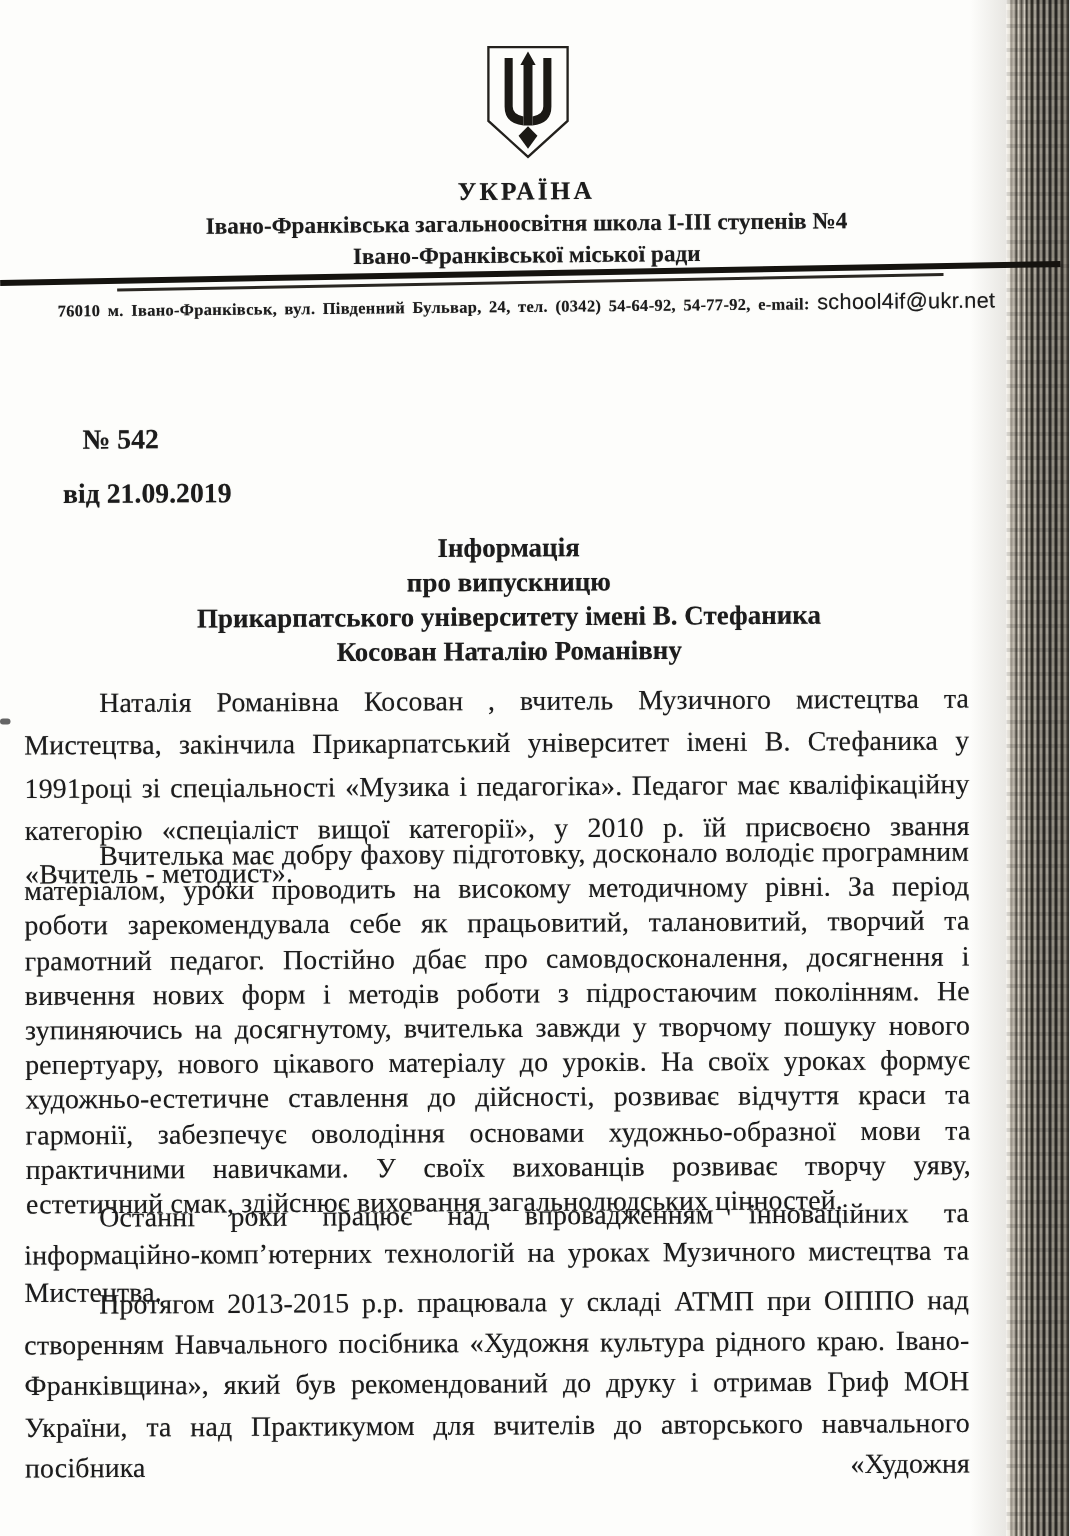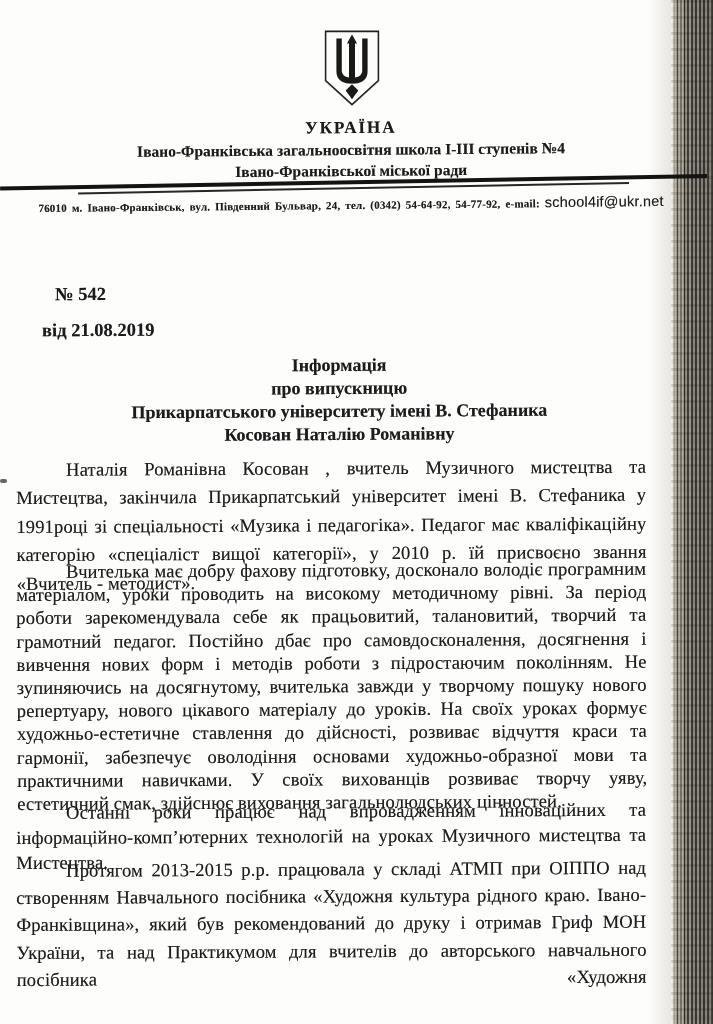--- a/index.html
+++ b/index.html
@@ -112,21 +112,21 @@
   <div class="rule-thick"></div>
   <div class="rule-thin"></div>
 
   <div class="address">
     <span>76010 м. Івано-Франківськ, вул. Південний Бульвар, 24, тел. (0342) 54-64-92, 54-77-92, e-mail:</span>
     <span> </span>
     <span class="email">school4if@ukr.net</span>
   </div>
 
   <div class="doc-number">№ 542</div>
-  <div class="doc-date">від 21.08.2019</div>
+  <div class="doc-date">від 21.09.2019</div>
 
   <div class="title">
     <div>Інформація</div>
     <div>про випускницю</div>
     <div>Прикарпатського університету імені В. Стефаника</div>
     <div>Косован Наталію Романівну</div>
   </div>
 
   <div class="para p1">Наталія Романівна Косован , вчитель Музичного мистецтва та Мистецтва, закінчила Прикарпатський університет імені В. Стефаника у 1991році зі спеціальності «Музика і педагогіка». Педагог має кваліфікаційну категорію «спеціаліст вищої категорії», у 2010 р. їй присвоєно звання «Вчитель - методист».</div>
   <div class="para p2">Вчителька має добру фахову підготовку, досконало володіє програмним матеріалом, уроки проводить на високому методичному рівні. За період роботи зарекомендувала себе як працьовитий, талановитий, творчий та грамотний педагог. Постійно дбає про самовдосконалення, досягнення і вивчення нових форм і методів роботи з підростаючим поколінням. Не зупиняючись на досягнутому, вчителька завжди у творчому пошуку нового репертуару, нового цікавого матеріалу до уроків. На своїх уроках формує художньо-естетичне ставлення до дійсності, розвиває відчуття краси та гармонії, забезпечує оволодіння основами художньо-образної мови та практичними навичками. У своїх вихованців розвиває творчу уяву, естетичний смак, здійснює виховання загальнолюдських цінностей.</div>

